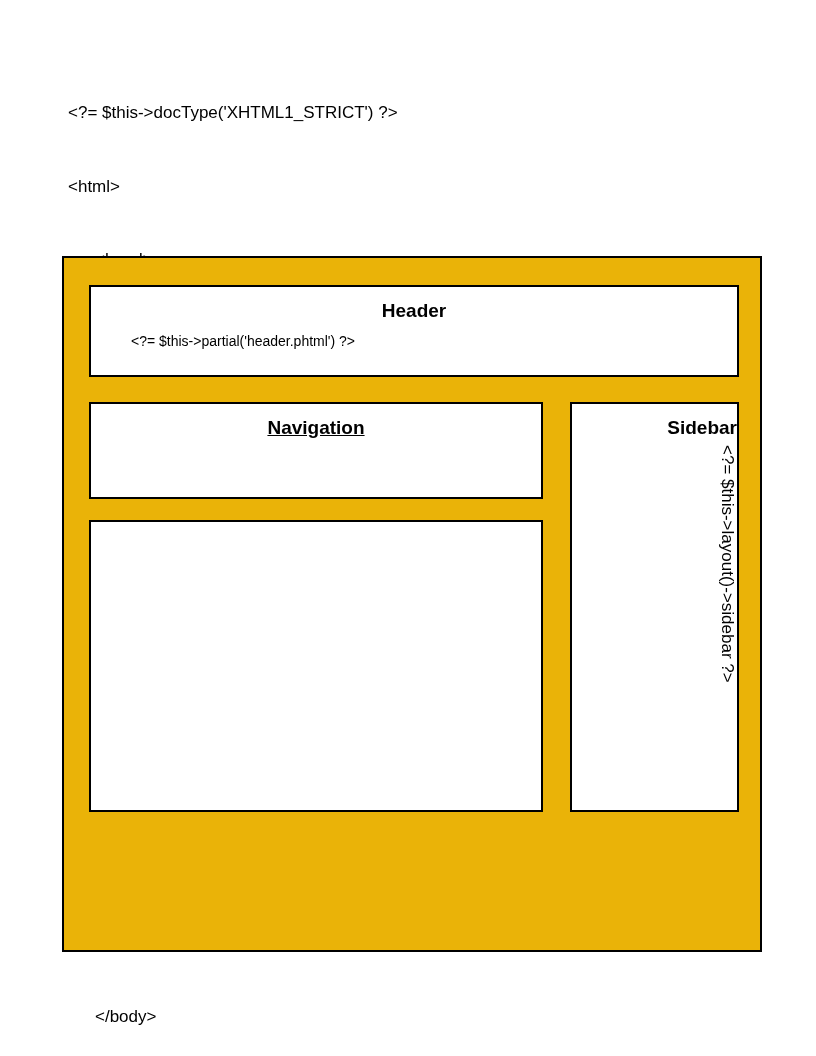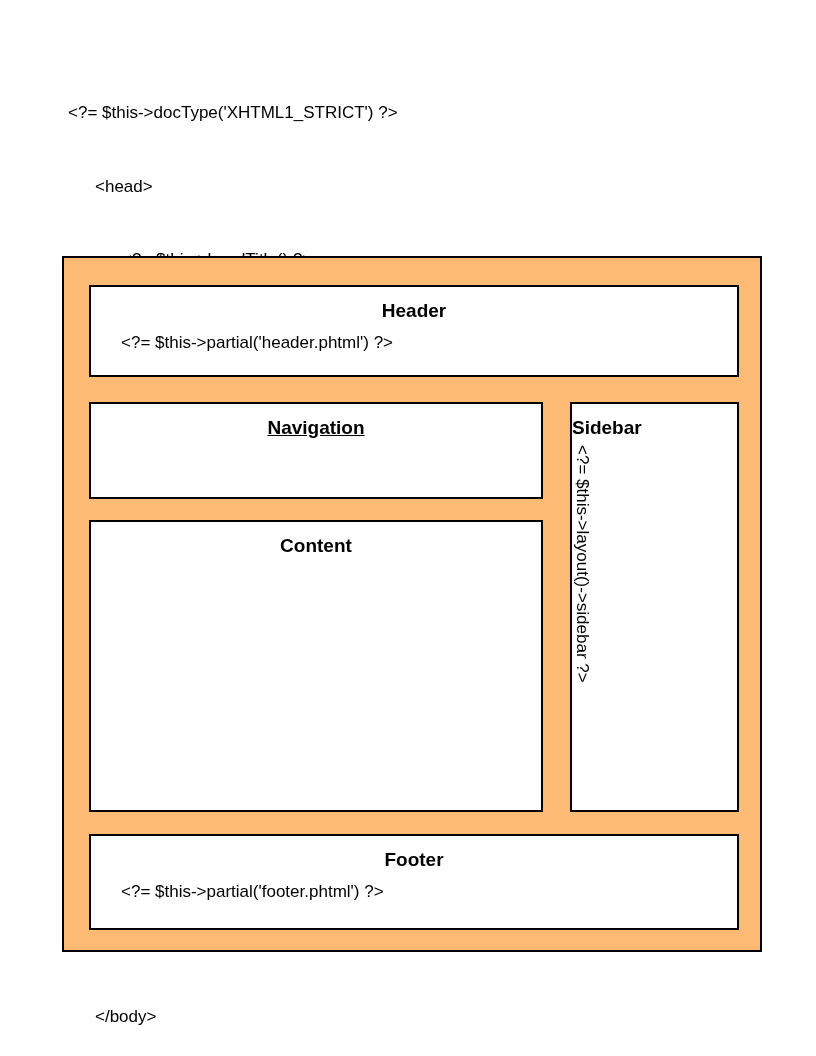--- a/index.html
+++ b/index.html
@@ -29,95 +29,91 @@
   .indent-2 { padding-left: 54px; }
 
   .outer-box {
     position: absolute;
     left: 62px;
     top: 256px;
     width: 700px;
     height: 696px;
     border: 2px solid #000000;
     box-sizing: border-box;
-    background: #fdba74;
+    background: #eab308;
   }
   .lbox {
     position: absolute;
     border: 2px solid #000000;
     box-sizing: border-box;
     background: #ffffff;
   }
   .header-box  { left: 25px;  top: 27px;  width: 650px; height: 92px; }
   .nav-box     { left: 25px;  top: 144px; width: 454px; height: 97px; text-decoration: underline; }
   .content-box { left: 25px;  top: 262px; width: 454px; height: 292px; }
   .sidebar-box {
     left: 506px; top: 144px; width: 169px; height: 410px;
-    display: flex; flex-direction: column; align-items: flex-start;
+    display: flex; flex-direction: column; align-items: flex-end;
   }
   .footer-box  { left: 25px;  top: 576px; width: 650px; height: 96px; }
 
   .box-title {
     font-weight: bold;
     font-size: 19px;
     text-align: center;
     margin-top: 13px;
   }
   .box-code {
-    font-size: 17px;
+    font-size: 14px;
     margin-top: 11px;
-    padding-left: 30px;
+    padding-left: 40px;
     white-space: pre;
   }
   .sidebar-code {
     writing-mode: vertical-rl;
     font-size: 17px;
     margin-top: 6px;
     white-space: pre;
   }
 </style>
 </head>
 <body>
 
 <div class="page">
 
   <div class="code-block code-top">
     <div class="code-line">&lt;?= $this-&gt;docType('XHTML1_STRICT') ?&gt;</div>
+    <div class="code-line">&lt;html&gt;</div>
     <div class="code-line indent-1">&lt;head&gt;</div>
     <div class="code-line indent-2">&lt;?= $this-&gt;headTitle() ?&gt;</div>
     <div class="code-line indent-2">&lt;?= $this-&gt;headScript() ?&gt;</div>
     <div class="code-line indent-2">&lt;?= $this-&gt;headStylesheet() ?&gt;</div>
     <div class="code-line indent-1">&lt;/head&gt;</div>
     <div class="code-line indent-1">&lt;body&gt;</div>
   </div>
 
   <div class="outer-box">
 
     <div class="lbox header-box">
       <div class="box-title">Header</div>
       <div class="box-code">&lt;?= $this-&gt;partial('header.phtml') ?&gt;</div>
     </div>
 
     <div class="lbox nav-box">
       <div class="box-title">Navigation</div>
     </div>
 
     <div class="lbox content-box">
-      <div class="box-title">Content</div>
     </div>
 
     <div class="lbox sidebar-box">
       <div class="box-title">Sidebar</div>
       <div class="sidebar-code">&lt;?= $this-&gt;layout()-&gt;sidebar ?&gt;</div>
     </div>
 
-    <div class="lbox footer-box">
-      <div class="box-title">Footer</div>
-      <div class="box-code">&lt;?= $this-&gt;partial('footer.phtml') ?&gt;</div>
-    </div>
 
   </div>
 
   <div class="code-block code-bottom">
     <div class="code-line indent-1">&lt;/body&gt;</div>
     
   </div>
 
 </div>
 

